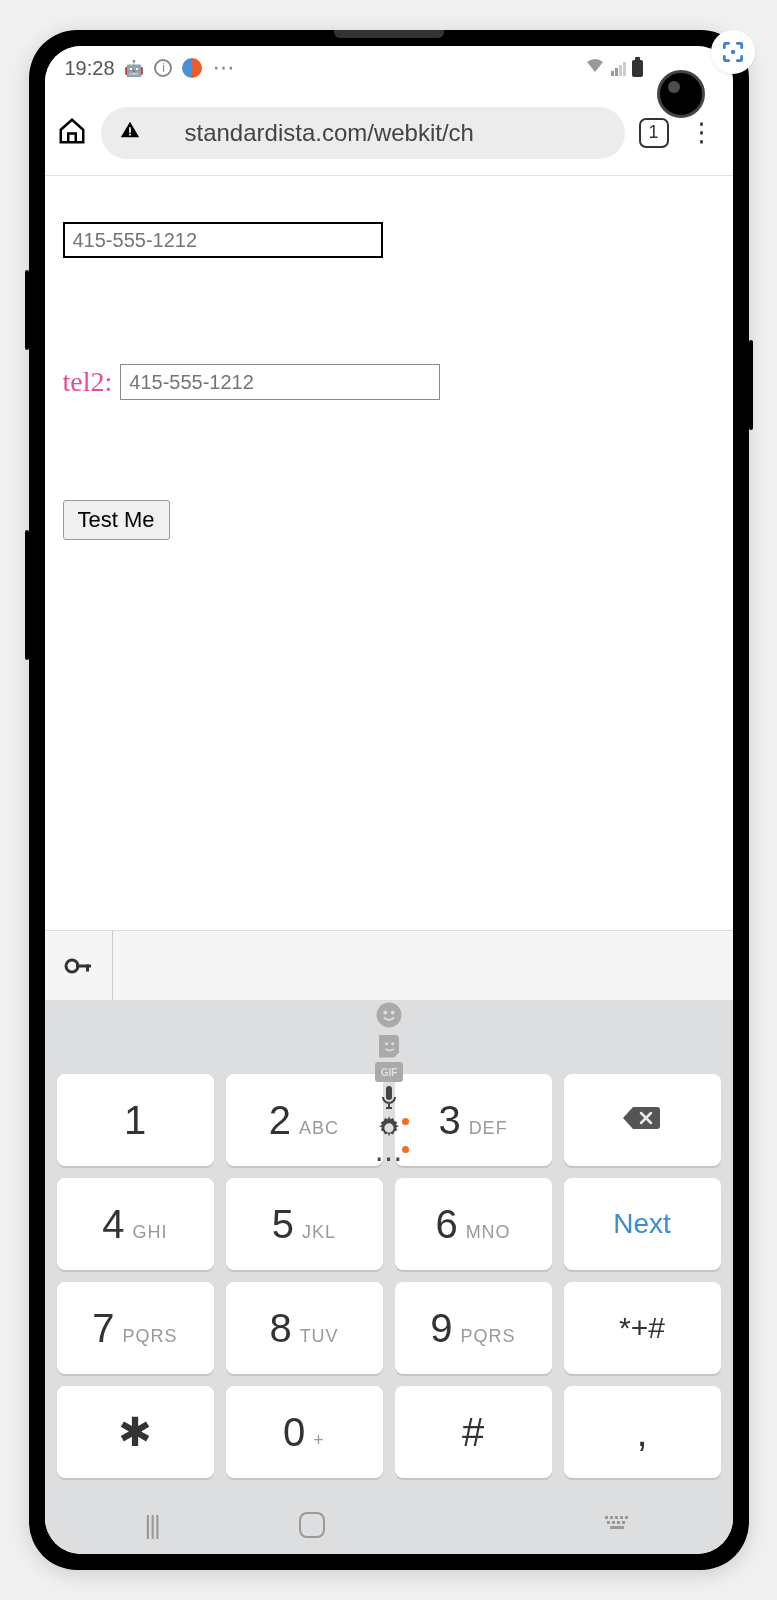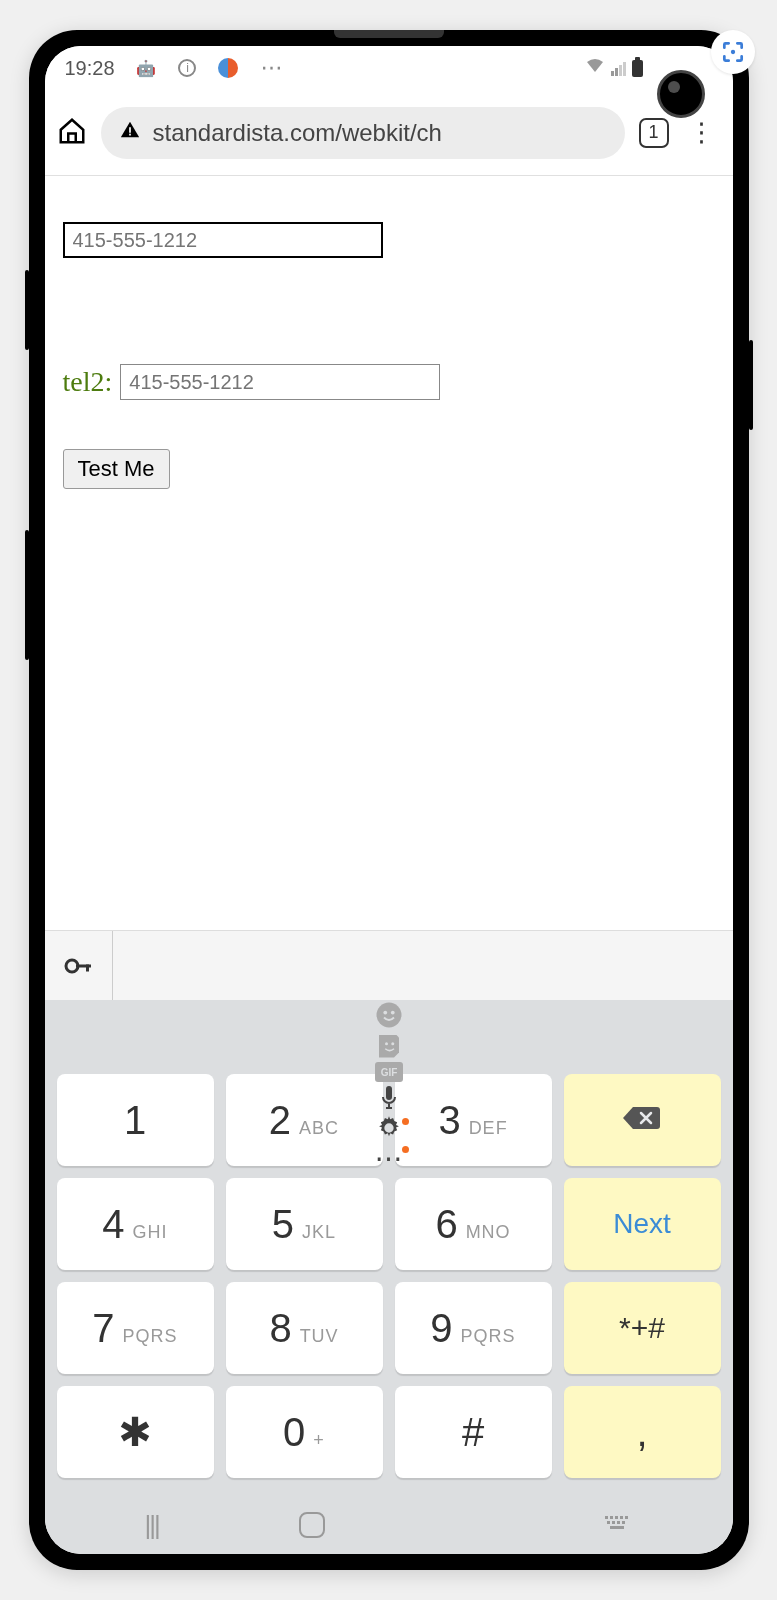--- a/index.html
+++ b/index.html
@@ -114,21 +114,21 @@
       display: flex;
       align-items: center;
       padding: 0 20px;
       background: #fff;
       font-size: 20px;
       color: #666;
     }
     .status-left {
       display: flex;
       align-items: center;
-      gap: 22px;
+      gap: 10px;
     }
     .status-right {
       margin-left: auto;
       margin-right: 70px;
       display: flex;
       align-items: center;
       gap: 6px;
     }
     .status-time {
       font-size: 20px;
@@ -264,33 +264,33 @@
       color: #888;
     }
     .row2 {
       margin-top: 106px;
       display: flex;
       align-items: center;
       gap: 8px;
     }
     .label2 {
       font-size: 28px;
-      color: #4d7c0f;
+      color: #ec4899;
     }
     .input2 {
       width: 320px;
       height: 36px;
       border: 1px solid #888;
       padding: 0 8px;
       font-size: 20px;
       font-family: Arial, sans-serif;
       color: #888;
     }
     .test-btn {
-      margin-top: 49px;
+      margin-top: 100px;
       padding: 6px 14px;
       background: #f0f0f0;
       border: 1px solid #999;
       border-radius: 3px;
       font-size: 22px;
       font-family: Arial, sans-serif;
       cursor: pointer;
     }
     .suggest-bar {
       height: 70px;
@@ -356,21 +356,21 @@
       background: #fff;
       border-radius: 8px;
       display: flex;
       align-items: center;
       justify-content: center;
       gap: 8px;
       box-shadow: 0 2px 1px rgba(0,0,0,0.12);
       cursor: pointer;
     }
     .kb-key.gray {
-      background: #fef9c3;
+      background: #ffffff;
     }
     .kb-key .num {
       font-size: 40px;
       color: #333;
       font-weight: 400;
     }
     .kb-key .sub {
       font-size: 18px;
       color: #9a9a9a;
       letter-spacing: 1px;
@@ -411,20 +411,21 @@
       height: 26px;
       border: 2.5px solid #999;
       border-radius: 8px;
     }
     .nav-kb {
       color: #999;
       font-size: 20px;
     }
     .url-text {
       font-family: Arial, sans-serif;
+      margin-left: 32px;
     }
   </style>
 </head>
 <body>
 
 <div class="capture-icon">
   <svg viewBox="0 0 24 24" fill="none" stroke="#3b7dd8" stroke-width="2.5">
     <path d="M4 8 V5 a1 1 0 0 1 1-1 h3 M20 8 V5 a1 1 0 0 0-1-1 h-3 M4 16 v3 a1 1 0 0 0 1 1 h3 M20 16 v3 a1 1 0 0 1-1 1 h-3" stroke-linecap="round"></path>
     <circle cx="12" cy="12" r="2" fill="#3b7dd8" stroke="none"></circle>
   </svg>

